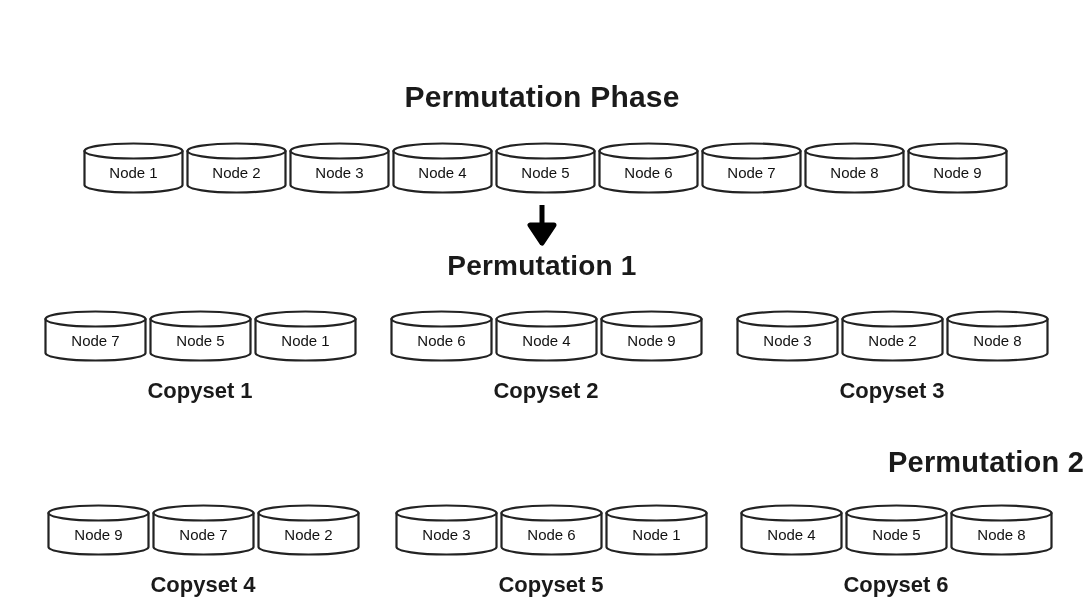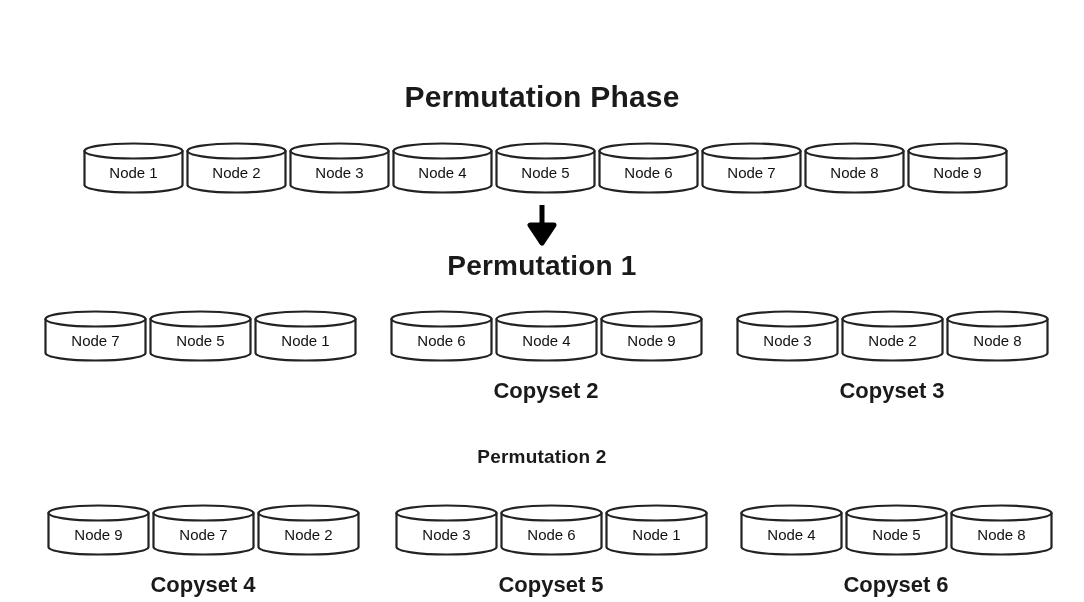--- a/index.html
+++ b/index.html
@@ -30,21 +30,21 @@
     width: 100%;
     left: 0;
     text-align: center;
     font-weight: bold;
     color: #1a1a1a;
     letter-spacing: 0.2px;
     white-space: nowrap;
   }
   .title-phase { top: 44px;  font-size: 30px; }
   .title-p1    { top: 214px; font-size: 28px; }
-  .title-p2    { top: 410px; font-size: 19px; }
+  .title-p2    { top: 410px; font-size: 29px; text-align: right; }
 
   
   .arrow-wrap {
     position: absolute;
     left: 0;
     width: 100%;
     top: 168px;
     text-align: center;
     line-height: 0;
   }
@@ -280,20 +280,21 @@
     <path d="M 1.5 9
              L 1.5 43
              A 50 7.5 0 0 0 101.5 43
              L 101.5 9
              Z" fill="#ffffff" stroke="#222222" stroke-width="2.2" stroke-linejoin="round"></path>
     <ellipse cx="51.5" cy="9" rx="50" ry="7.5" fill="#ffffff" stroke="#222222" stroke-width="2.2"></ellipse>
   </svg>
           <span class="label">Node 1</span>
         </div>
       </div>
+      <div class="copyset-caption">Copyset 1</div>
     </div>
   <div class="group" id="p1-c1" style="left:390px; top:274px; width:312px;">
       <div class="node-row row-copyset">
         <div class="node small">
   <svg class="cyl" viewBox="0 0 103 52" width="103" height="52" preserveAspectRatio="none" aria-hidden="true">
     <path d="M 1.5 9
              L 1.5 43
              A 50 7.5 0 0 0 101.5 43
              L 101.5 9
              Z" fill="#ffffff" stroke="#222222" stroke-width="2.2" stroke-linejoin="round"></path>

